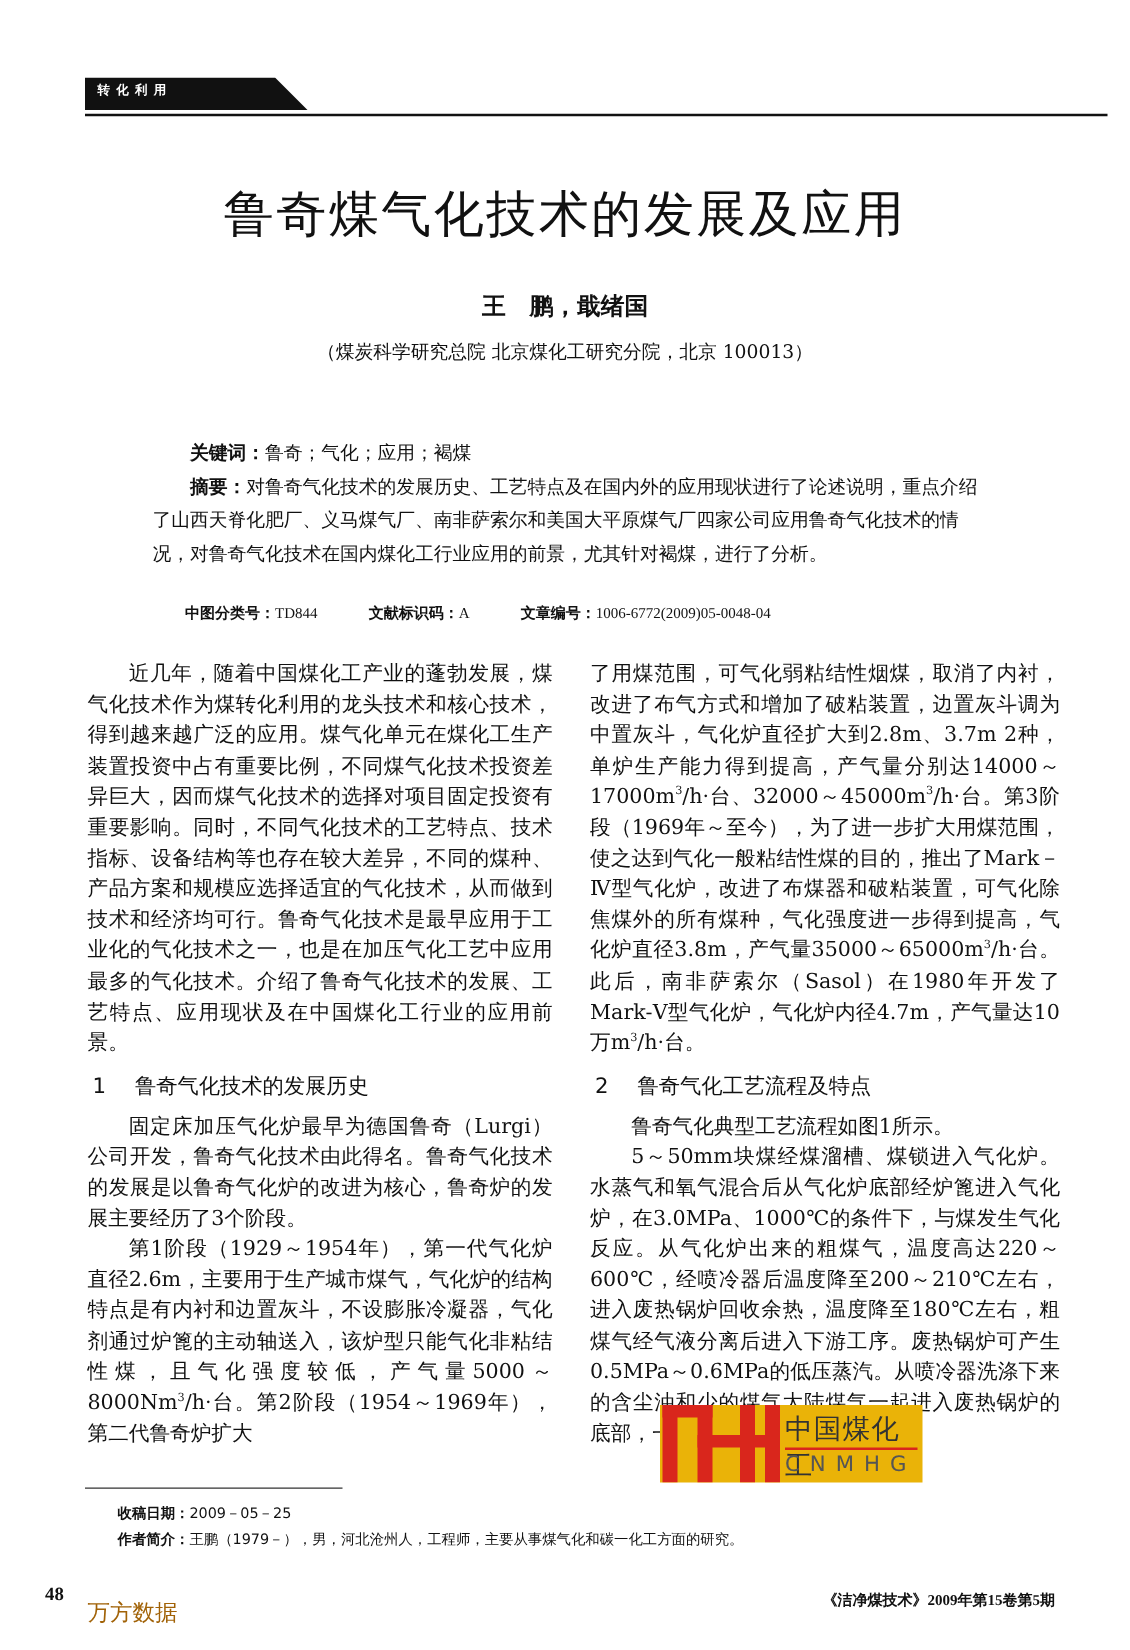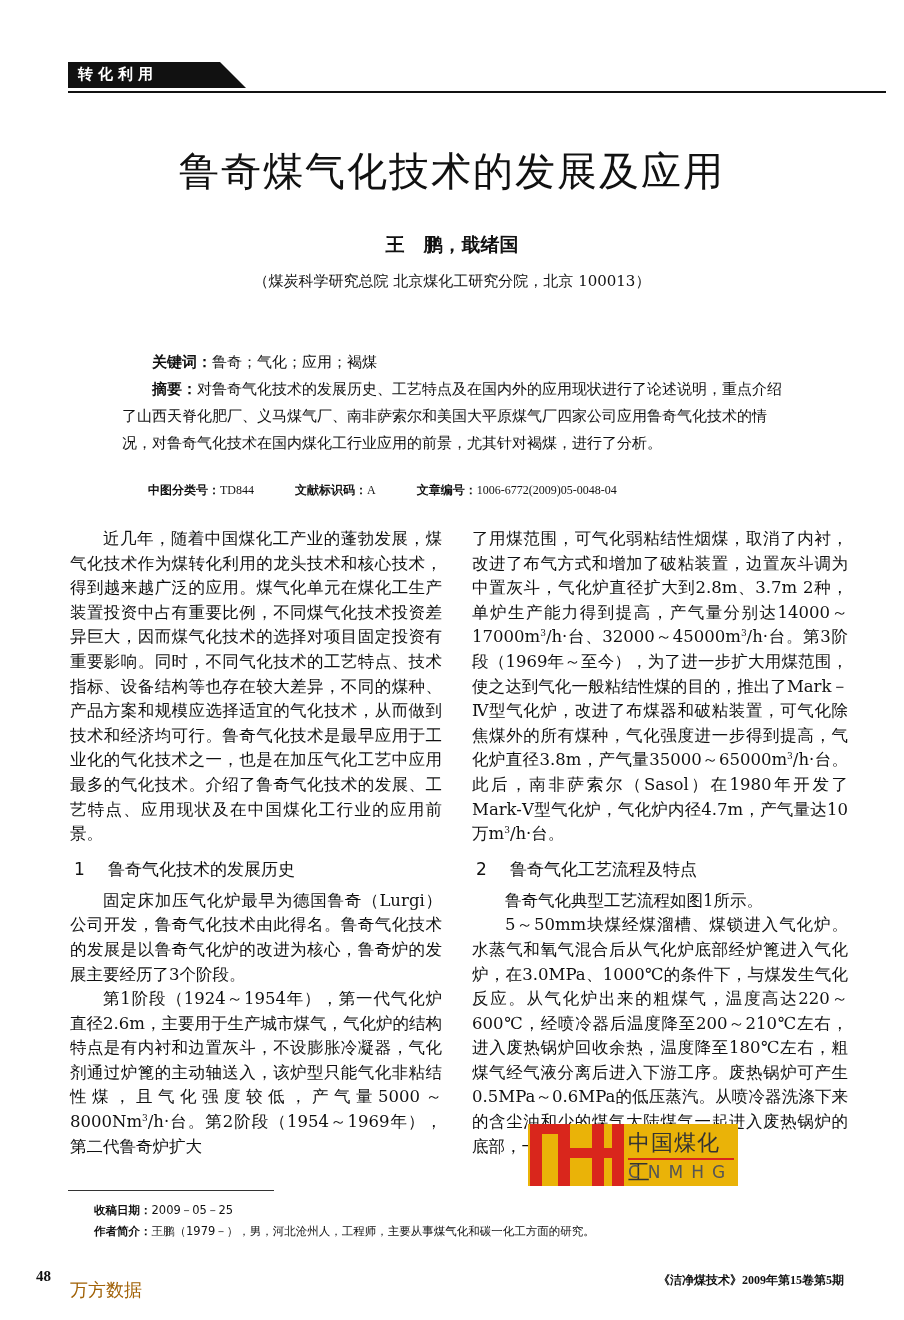--- a/index.html
+++ b/index.html
@@ -7,21 +7,21 @@
     width: 904px; height: 1320px; background: #ffffff; position: relative;
     overflow: hidden; color: #111;
     font-family: "DejaVu Serif", "Liberation Serif", serif;
   }
   .section-tag {
     position: absolute; left: 68px; top: 62px; width: 180px; height: 26px;
   }
   .section-tag svg { position: absolute; left: 0; top: 0; }
   .section-tag-label {
     position: absolute; left: 10px; top: 3px; color: #fff; font-weight: bold;
-    font-size: 15px; letter-spacing: 5px; font-family: Liberation Mono, monospace;
+    font-size: 10px; letter-spacing: 5px; font-family: Liberation Mono, monospace;
   }
   .header-rule {
     position: absolute; left: 68px; top: 91px; width: 818px; height: 2px; background: #111;
   }
   .title {
     position: absolute; left: 0; width: 904px; top: 144px; text-align: center;
     font-size: 40px; font-family: "DejaVu Sans", sans-serif; font-weight: normal;
     letter-spacing: 2px; margin: 0;
   }
   .authors {
@@ -116,21 +116,21 @@
 <div class="classline">
   <span class="item"><span class="label-bold">中图分类号：</span><span>TD844</span></span>
   <span class="item"><span class="label-bold">文献标识码：</span><span>A</span></span>
   <span class="item"><span class="label-bold">文章编号：</span><span>1006-6772(2009)05-0048-04</span></span>
 </div>
 
 <div class="col col-left">
   <p class="para">近几年，随着中国煤化工产业的蓬勃发展，煤气化技术作为煤转化利用的龙头技术和核心技术，得到越来越广泛的应用。煤气化单元在煤化工生产装置投资中占有重要比例，不同煤气化技术投资差异巨大，因而煤气化技术的选择对项目固定投资有重要影响。同时，不同气化技术的工艺特点、技术指标、设备结构等也存在较大差异，不同的煤种、产品方案和规模应选择适宜的气化技术，从而做到技术和经济均可行。鲁奇气化技术是最早应用于工业化的气化技术之一，也是在加压气化工艺中应用最多的气化技术。介绍了鲁奇气化技术的发展、工艺特点、应用现状及在中国煤化工行业的应用前景。</p>
   <h2><span class="num">1</span><span>鲁奇气化技术的发展历史</span></h2>
   <p class="para">固定床加压气化炉最早为德国鲁奇（Lurgi）公司开发，鲁奇气化技术由此得名。鲁奇气化技术的发展是以鲁奇气化炉的改进为核心，鲁奇炉的发展主要经历了3个阶段。</p>
-  <p class="para"><span>第1阶段（1924～1954年），第一代气化炉直径2.6m，主要用于生产城市煤气，气化炉的结构特点是有内衬和边置灰斗，不设膨胀冷凝器，气化剂通过炉篦的主动轴送入，该炉型只能气化非粘结性煤，且气化强度较低，产气量5000～8000Nm</span><sup>3</sup><span>/h·台。第2阶段（1954～1969年），第二代鲁奇炉扩大</span></p>
+  <p class="para"><span>第1阶段（1929～1954年），第一代气化炉直径2.6m，主要用于生产城市煤气，气化炉的结构特点是有内衬和边置灰斗，不设膨胀冷凝器，气化剂通过炉篦的主动轴送入，该炉型只能气化非粘结性煤，且气化强度较低，产气量5000～8000Nm</span><sup>3</sup><span>/h·台。第2阶段（1954～1969年），第二代鲁奇炉扩大</span></p>
 </div>
 
 <div class="col col-right">
   <p><span>了用煤范围，可气化弱粘结性烟煤，取消了内衬，改进了布气方式和增加了破粘装置，边置灰斗调为中置灰斗，气化炉直径扩大到2.8m、3.7m 2种，单炉生产能力得到提高，产气量分别达14000～17000m</span><sup>3</sup><span>/h·台、32000～45000m</span><sup>3</sup><span>/h·台。第3阶段（1969年～至今），为了进一步扩大用煤范围，使之达到气化一般粘结性煤的目的，推出了Mark－Ⅳ型气化炉，改进了布煤器和破粘装置，可气化除焦煤外的所有煤种，气化强度进一步得到提高，气化炉直径3.8m，产气量35000～65000m</span><sup>3</sup><span>/h·台。此后，南非萨索尔（Sasol）在1980年开发了Mark-Ⅴ型气化炉，气化炉内径4.7m，产气量达10万m</span><sup>3</sup><span>/h·台。</span></p>
   <h2><span class="num">2</span><span>鲁奇气化工艺流程及特点</span></h2>
   <p class="para">鲁奇气化典型工艺流程如图1所示。</p>
   <p class="para">5～50mm块煤经煤溜槽、煤锁进入气化炉。水蒸气和氧气混合后从气化炉底部经炉篦进入气化炉，在3.0MPa、1000℃的条件下，与煤发生气化反应。从气化炉出来的粗煤气，温度高达220～600℃，经喷冷器后温度降至200～210℃左右，进入废热锅炉回收余热，温度降至180℃左右，粗煤气经气液分离后进入下游工序。废热锅炉可产生0.5MPa～0.6MPa的低压蒸汽。从喷冷器洗涤下来的含尘油和少的煤气大陆煤气一起进入废热锅炉的底部，一部分含尘煤气</p>
 </div>
 
 <div class="logo">

